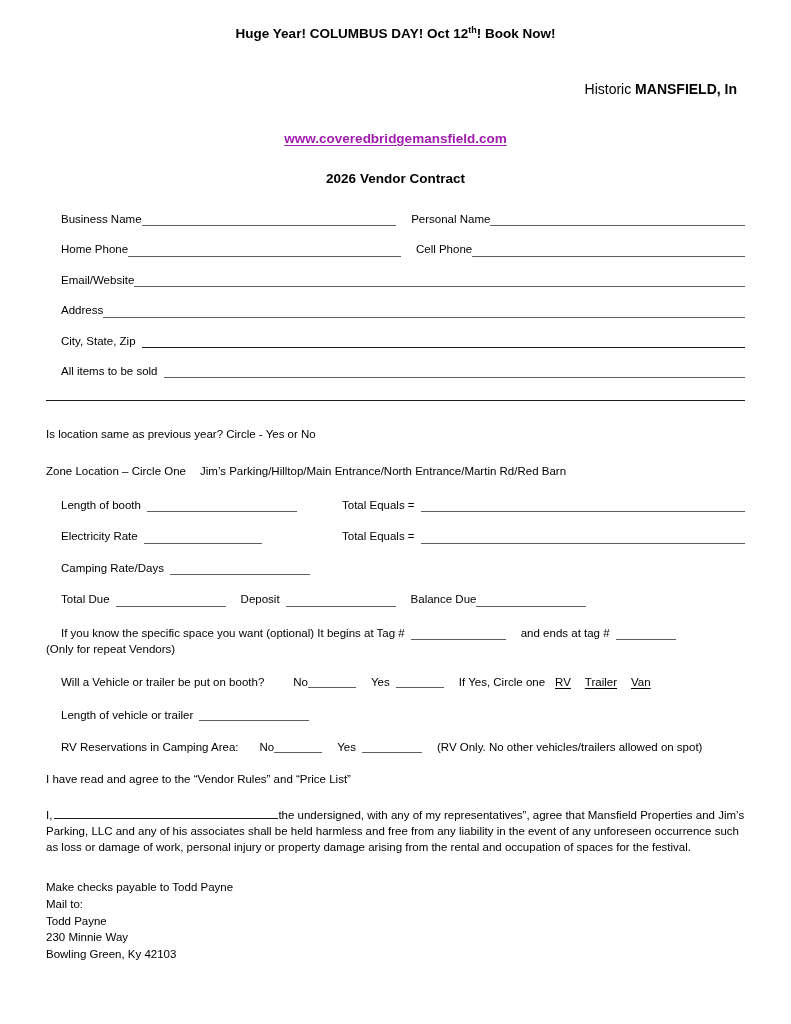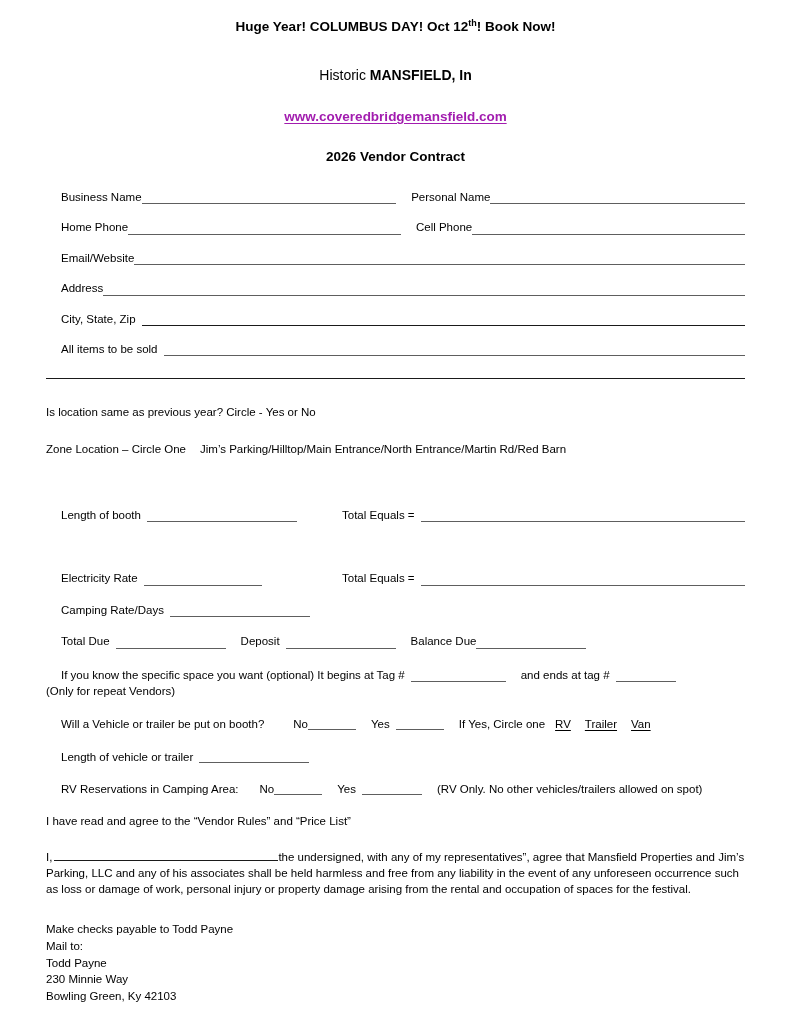--- a/index.html
+++ b/index.html
@@ -32,33 +32,33 @@
     font-weight: 400;
     line-height: 1.1;
     letter-spacing: -0.2px;
     margin: 0;
     padding-top: 24px;
   }
   .doc-subtitle {
     text-align: center;
     font-size: 13.5px;
     font-weight: 600;
-    margin: 8px;
+    margin: 15px;
     padding-top: 11px;
   }
   .doc-subtitle sup {
     font-size: 9px;
     vertical-align: super;
     line-height: 0;
   }
   .doc-location {
-    text-align: center;
+    text-align: right;
     font-size: 14px;
     font-weight: 400;
-    margin: 0;
+    margin: 8px;
     padding-top: 25px;
   }
   .doc-location b { font-weight: 700; }
 
   .doc-url-row {
     text-align: center;
     padding-top: 24px;
   }
   .doc-url {
     font-size: 13.5px;
@@ -131,21 +131,20 @@
   }
   .money-left {
     flex: 0 0 281px;
     display: flex;
     align-items: flex-end;
   }
   .money-right {
     flex: 1 1 auto;
     display: flex;
     align-items: flex-end;
-    margin-top: 32px;
   }
   .money-left .fline { flex: 0 0 auto; }
 
   .w150 { width: 150px; }
   .w118 { width: 118px; }
   .w140 { width: 140px; }
   .w126 { width: 126px; }
 
   .totaldue-row {
     display: flex;

